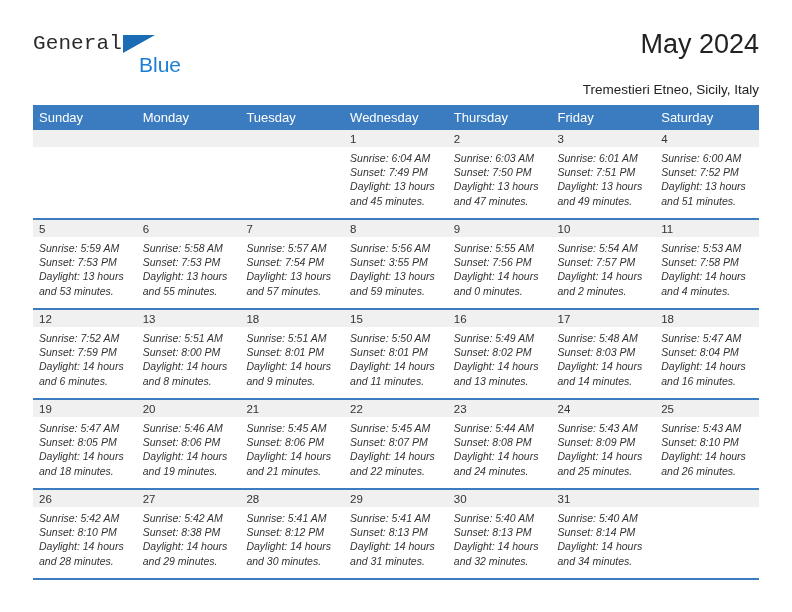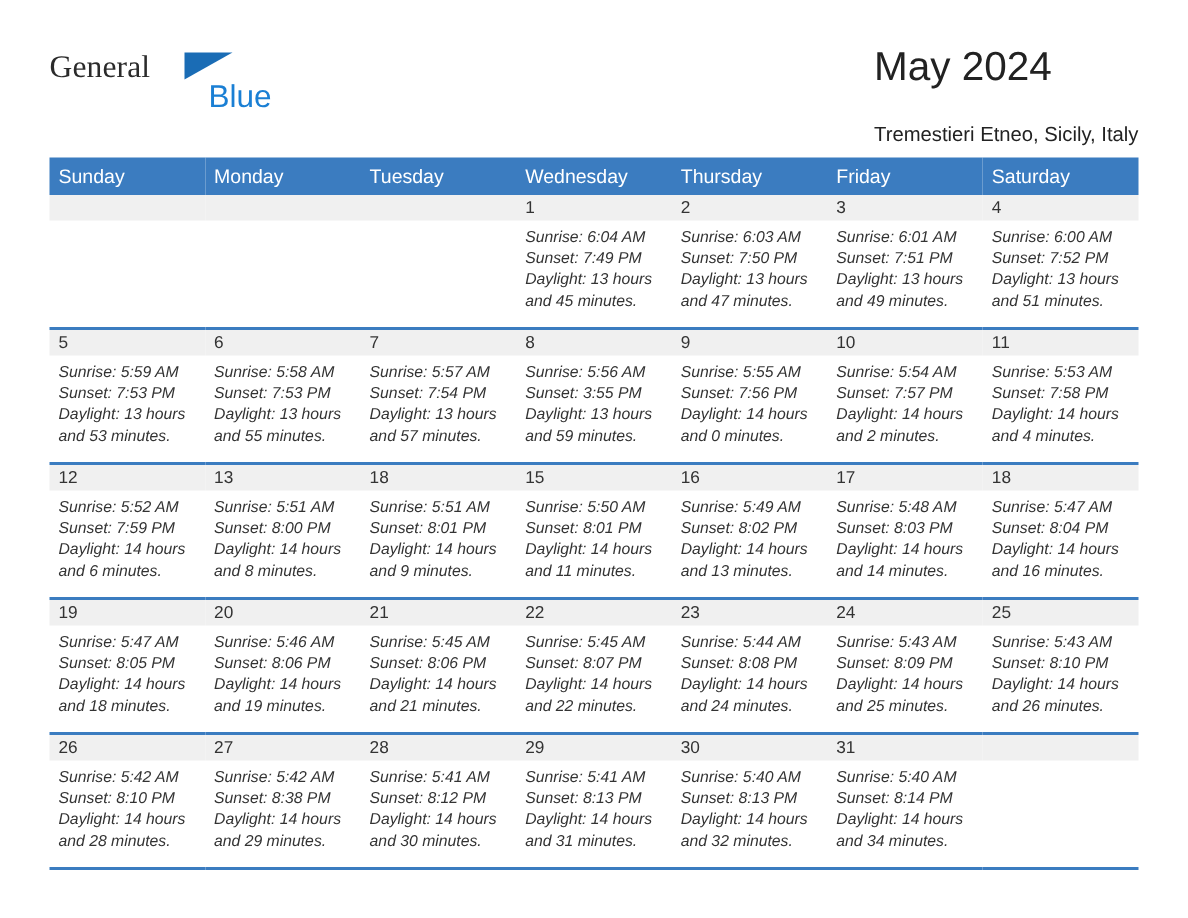--- a/index.html
+++ b/index.html
@@ -36,21 +36,21 @@
     width: 220px;
     height: 56px;
   }
   .logo-general {
     position: absolute;
     left: 0;
     top: 0;
     font-size: 21px;
     letter-spacing: 0.1px;
     color: #2b2b2b;
-    font-family: Liberation Serif, serif;
+    font-family: Liberation Mono, monospace;
   }
   .logo-tri {
     position: absolute;
     left: 90px;
     top: 3px;
     width: 0;
     height: 0;
     border-left: 32px solid #1a6cb5;
     border-bottom: 18px solid transparent;
   }
@@ -60,20 +60,21 @@
     top: 21px;
     font-size: 21px;
     color: #1a7fd4;
     font-family: "Liberation Sans", sans-serif;
     margin-left: 48px;
   }
   .title-wrap {
     position: absolute;
     right: 0;
     top: 0;
+    text-align: right;
   }
   .cal-title {
     font-size: 27px;
     color: #222222;
     line-height: 32px;
     white-space: nowrap;
   }
   .cal-subtitle {
     font-size: 13.5px;
     color: #222222;
@@ -306,21 +307,21 @@
                 <div>and 4 minutes.</div>
               </div>
             </div>
           </td>
         </tr>
         <tr class="week-row">
           <td>
             <div class="cell">
               <div class="daynum-band">12</div>
               <div class="cell-body">
-                <div>Sunrise: 5:52 AM</div>
+                <div>Sunrise: 7:52 AM</div>
                 <div>Sunset: 7:59 PM</div>
                 <div>Daylight: 14 hours</div>
                 <div>and 6 minutes.</div>
               </div>
             </div>
           </td>
           <td>
             <div class="cell">
               <div class="daynum-band">13</div>
               <div class="cell-body">

